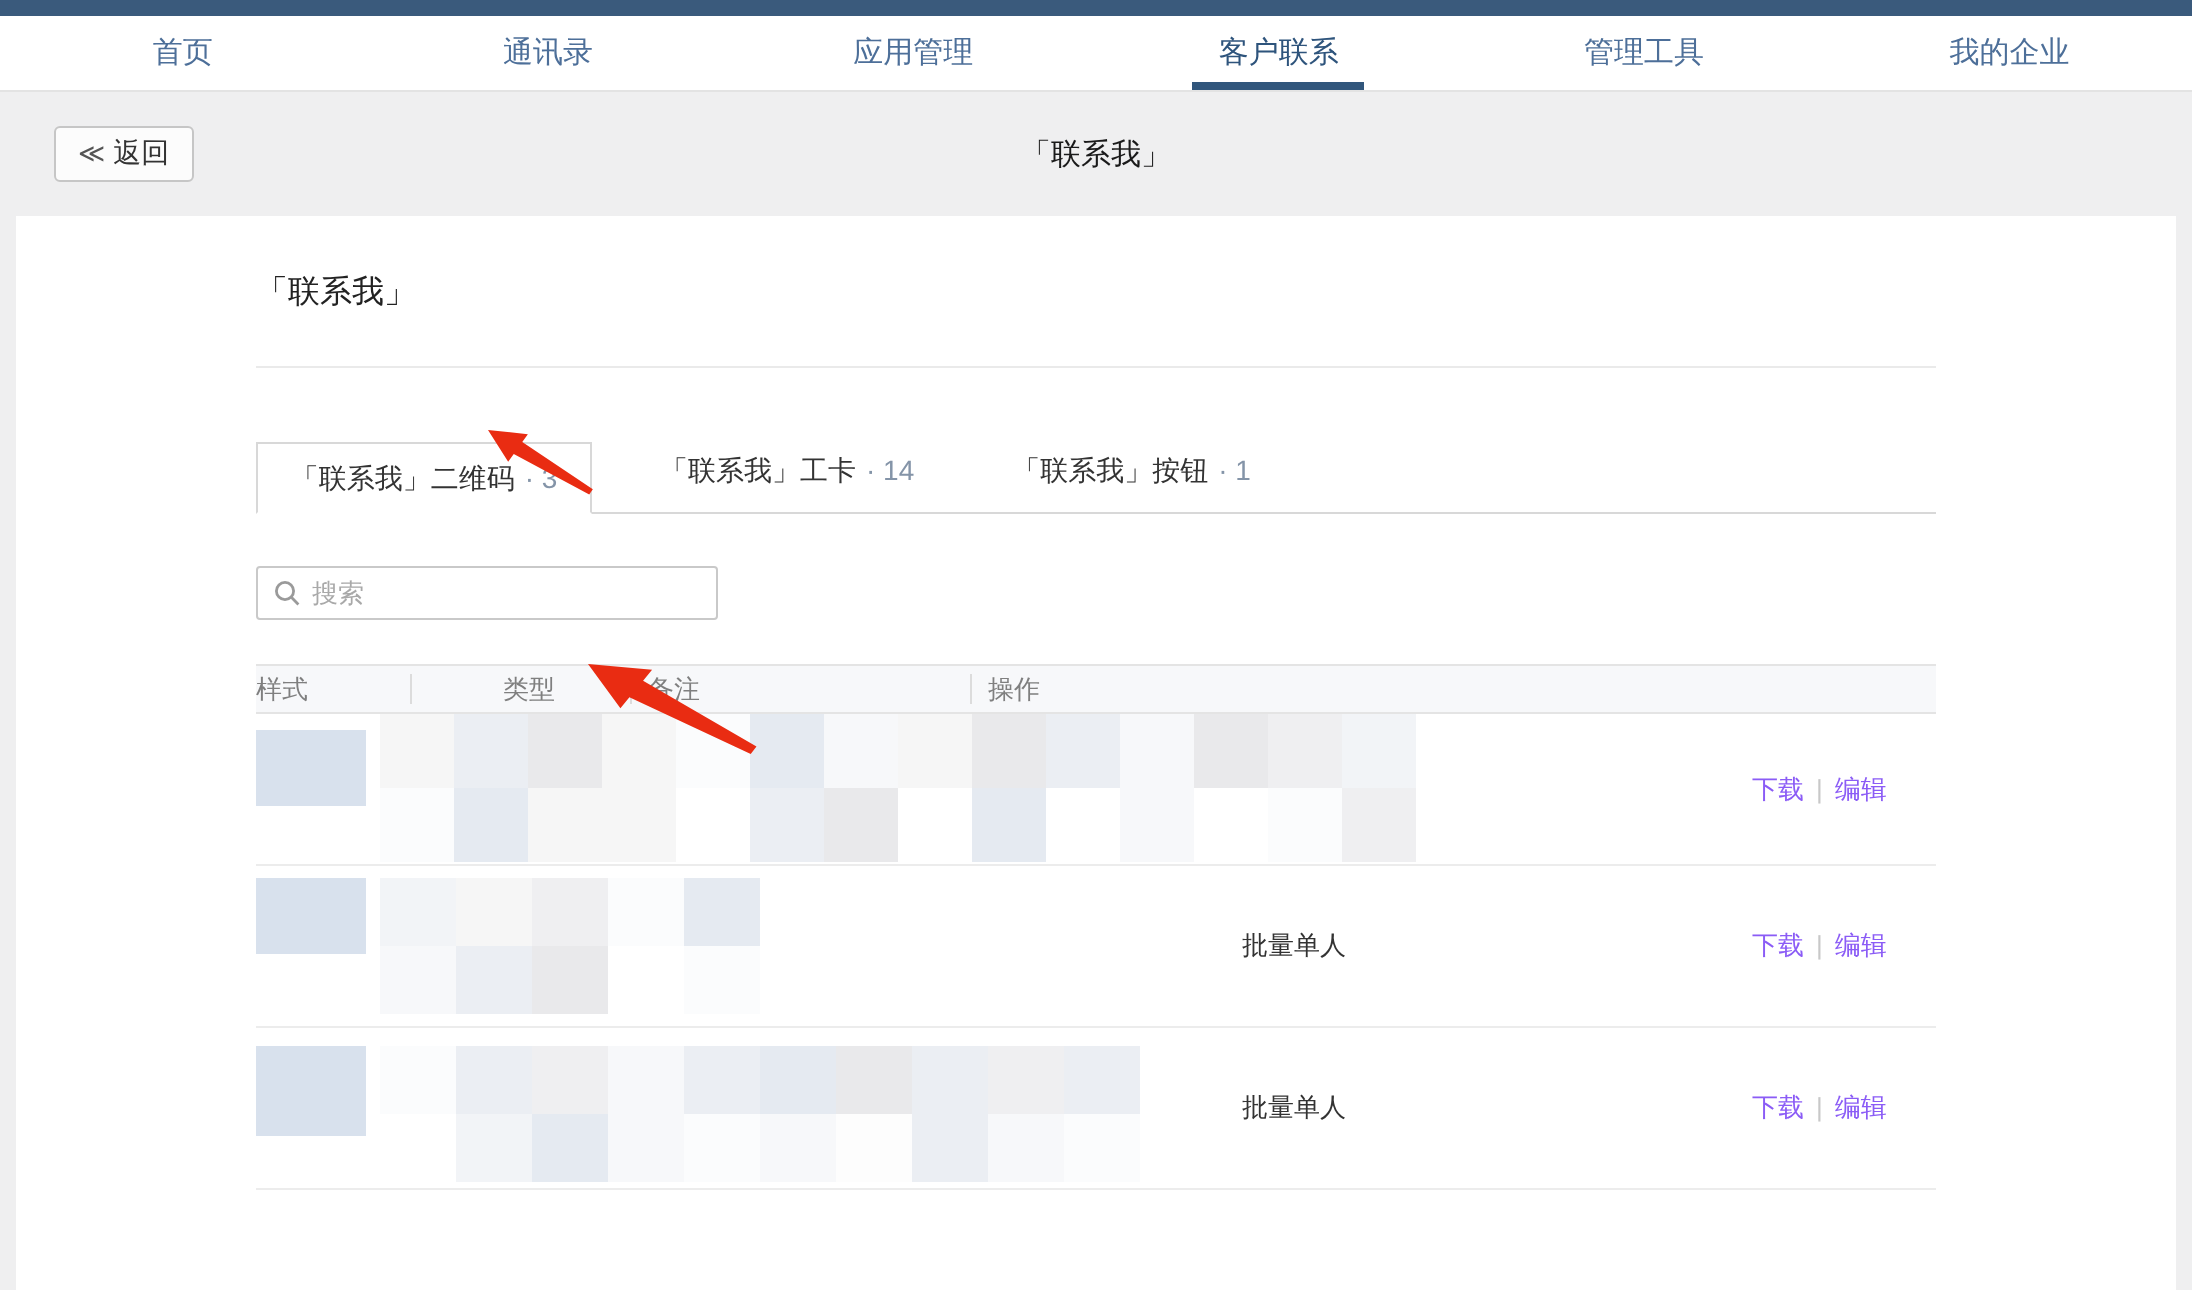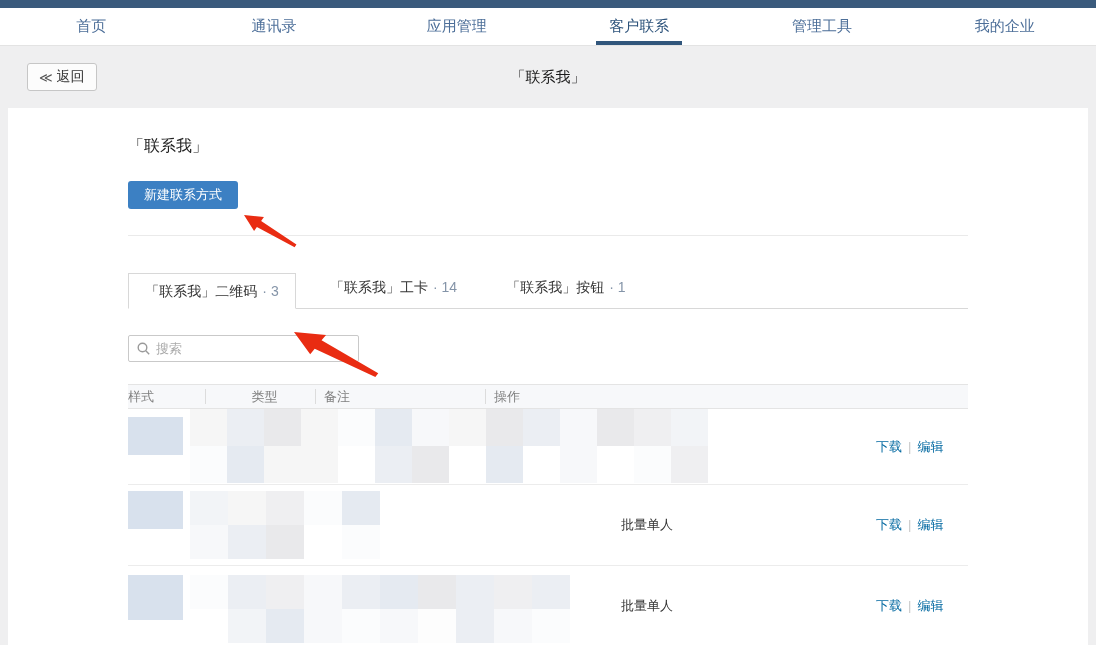--- a/index.html
+++ b/index.html
@@ -79,21 +79,21 @@
   .cell { padding-left:8px; }
   .cell.c0 { width:77px; padding-left:0; }
   .cell.c1 { width:383px; }
   .cell.c2 { width:110px;text-align:center; }
   .cell.c3 { width:170px; }
   .cell.c4 { width:100px; }
   .trow { display:flex; position:relative; border-bottom:1px solid #ececec; align-items:center; }
   .trow.h74 { height:76px; }
   .trow.h80 { height:81px; }
   .trow .type { color:#333; }
-  .actions a { color:#0369a1; text-decoration:none; cursor:pointer; }
+  .actions a { color:#8b5cf6; text-decoration:none; cursor:pointer; }
   .actions .sep { color:#c8c8c8; margin:0 6px; }
   .mosaic { position:absolute; inset:0; pointer-events:none; z-index:1; }
   .mosaic div { position:absolute; }
   .arrow-svg { position:absolute; z-index:5; pointer-events:none; }
 </style>
 </head>
 <body>
 
 <div class="topbar"></div>
 
@@ -122,21 +122,20 @@
 <div class="subheader">
   <div class="back-btn">
     <span class="chev">≪</span>
       <span>返回</span>
   </div>
   <div class="page-title">「联系我」</div>
 </div>
 
 <div class="card">
   <div class="section-title">「联系我」</div>
-  <button class="new-btn">新建联系方式</button>
   <div class="divider"></div>
 
   <div class="tabs">
       <div class="tab active"><span>「联系我」二维码</span><span class="count">· 3</span></div>
       <div class="tab plain"><span>「联系我」工卡</span><span class="count">· 14</span></div>
       <div class="tab plain"><span>「联系我」按钮</span><span class="count">· 1</span></div>
     </div>
 
   <div class="searchbox">
     <svg width="13" height="13" viewBox="0 0 13 13">

